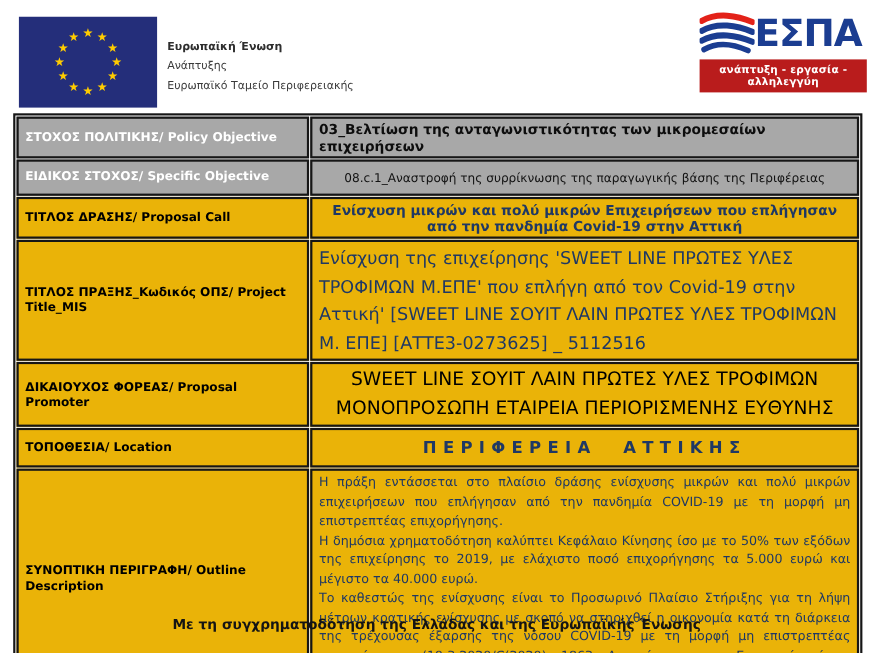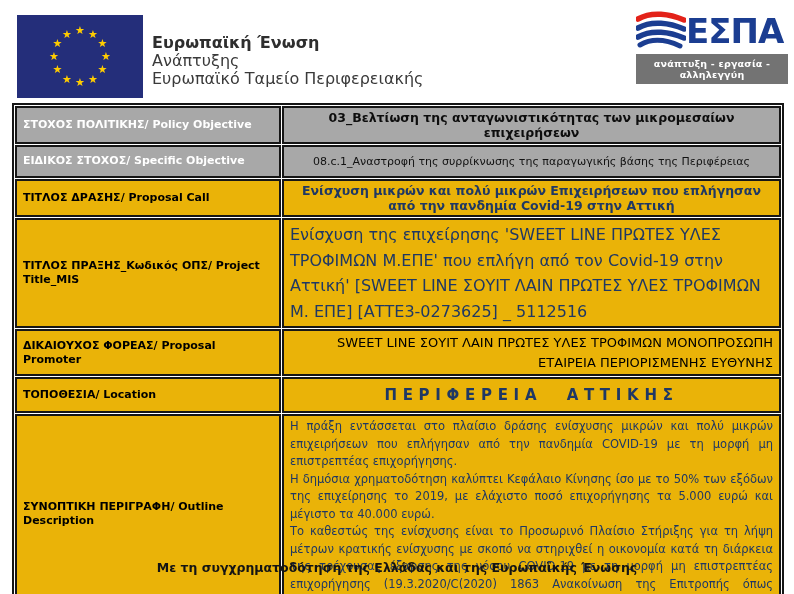--- a/index.html
+++ b/index.html
@@ -5,49 +5,49 @@
   html,body{margin:0;padding:0;}
   body{
     width:794px;height:594px;background:#ffffff;
     font-family:"DejaVu Sans","Liberation Sans",sans-serif;
     -webkit-font-smoothing:antialiased;
   }
   .page{position:relative;width:794px;height:594px;overflow:hidden;background:#fff;}
 
   
   .eu-flag{position:absolute;left:17px;top:15px;width:126px;height:83px;}
-  .eu-text{position:absolute;left:152px;top:34px;font-size:16px;line-height:18px;color:#3a3a3a;}
+  .eu-text{position:absolute;left:152px;top:34px;font-size:10px;line-height:18px;color:#3a3a3a;}
   .eu-text .org{font-weight:bold;color:#2e2e2e;}
 
   
   .espa{position:absolute;right:6px;top:8px;width:152px;}
   .espa-top{display:flex;align-items:center;height:46px;}
   .espa-waves{width:50px;height:42px;flex:0 0 auto;}
   .espa-acronym{font-size:34px;font-weight:bold;color:#1B3D91;letter-spacing:-1px;line-height:1;}
   .espa-mid{display:flex;align-items:center;gap:3px;margin:1px 0 3px 2px;height:20px;}
   .mini-flag{width:21px;height:14px;flex:0 0 aupx;}
   .espa-period{font-size:23px;font-weight:bold;color:#E32219;letter-spacing:-1px;line-height:1;}
-  .espa-banner{background:#737373;color:#ffffff;font-size:9.5px;font-weight:bold;
+  .espa-banner{background:#b91c1c;color:#ffffff;font-size:9.5px;font-weight:bold;
     text-align:center;padding:4px 2px;letter-spacing:0.2px;}
 
   
   table.info{
     position:absolute;left:12px;top:103px;width:770px;
     border-collapse:separate;border-spacing:1px;border:2px solid #161616;
     table-layout:fixed;background:#fff;
   }
   table.info td{border:2px solid #161616;padding:2px 6px;vertical-align:middle;overflow:hidden;background:#eab308;}
   td.lbl{font-weight:bold;font-size:11px;color:#000;text-align:left;padding-left:7px;line-height:1.3;}
   tr.gray td{background:#A8A8A8;margin-left:15px;}
   tr.gray td.lbl{color:#ffffff;}
-  .v-policy{text-align:center;font-weight:bold;font-size:12.5px;color:#0d0d0d;}
+  .v-policy{font-weight:bold;font-size:12.5px;color:#0d0d0d;}
   .v-specific{text-align:center;font-size:11px;color:#111;}
   .v-call{text-align:center;font-weight:bold;font-size:12.5px;color:#1F3864;}
   .v-project{text-align:left;font-size:16px;color:#1F3864;line-height:1.6;padding:3px 8px;}
-  .v-promoter{text-align:right;font-size:13px;color:#000;line-height:1.5;}
+  .v-promoter{text-align:center;font-size:17px;color:#000;line-height:1.5;}
   .v-location{text-align:center;font-weight:bold;font-size:15px;color:#1F3864;
     letter-spacing:0.38em;word-spacing:0.9em;}
   .v-desc{text-align:justify;font-size:11.5px;color:#1F3864;line-height:1.52;
     padding:5px 9px;vertical-align:top;}
   .v-desc p{margin:0;}
   .h-budget{text-align:left;font-weight:normal;font-size:16px;color:#0d0d0d;}
   .v-fund{text-align:center;font-weight:bold;font-size:16px;color:#000;}
   .v-cost{text-align:center;font-weight:bold;font-size:16px;color:#000;}
 
   

